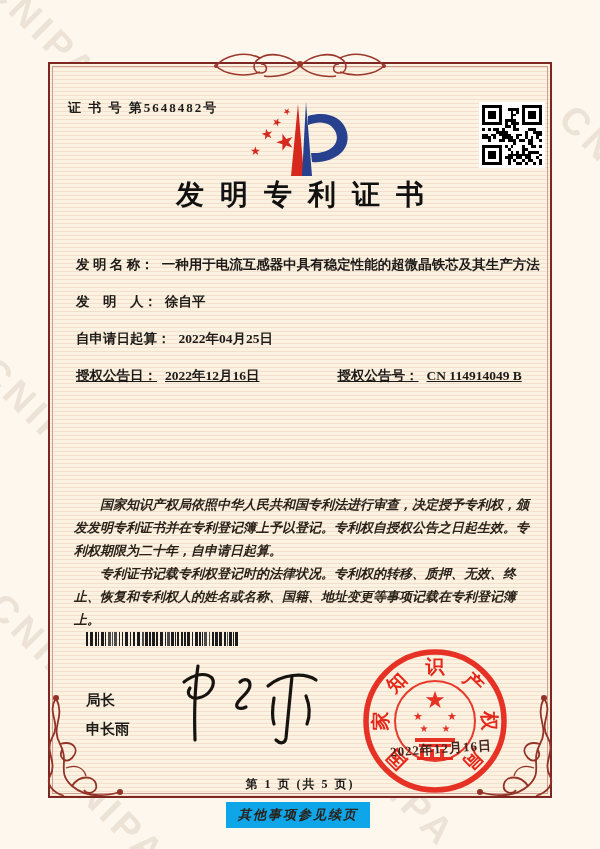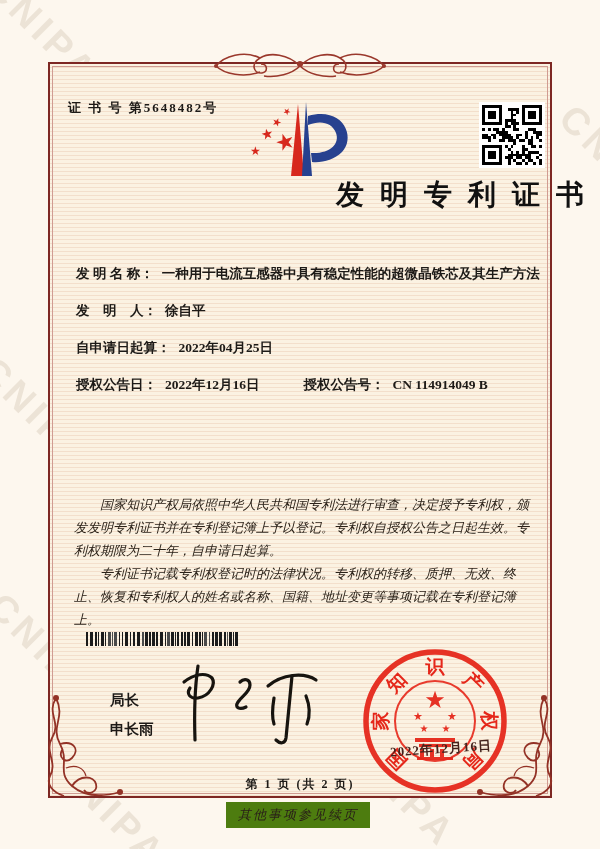--- a/index.html
+++ b/index.html
@@ -43,52 +43,52 @@
   
   .content { position:absolute; inset:0; z-index:4; }
   .cert-no {
     position:absolute; left:68px; top:99px;
     font-size:13px; font-weight:bold; letter-spacing:2px;
   }
   .logo { position:absolute; left:238px; top:100px; }
   .qr { position:absolute; left:479px; top:102px; width:66px; height:66px; background:#fff; padding:3px; }
   .title {
     position:absolute; left:0; top:176px; width:100%;
-    text-align:right; font-size:28px; font-weight:bold;
+    text-align:center; font-size:28px; font-weight:bold;
     letter-spacing:16px; text-indent:16px; color:#111;
   }
   .fields { position:absolute; left:76px; top:246px; width:462px; }
-  .field-row { display:flex; height:37px; align-items:flex-end; font-size:13.5px; font-weight:bold; line-height:18px; }
+  .field-row { display:flex; height:37px; align-items:center; font-size:13.5px; font-weight:bold; line-height:18px; }
   .field-label { white-space:pre; flex:0 0 auto; }
   .field-value { white-space:nowrap;margin-left:8px; }
-  .grant-row { display:flex; gap:44px; }
+  .grant-row { display:flex; gap:78px;text-decoration:underline; }
   .body-text {
     position:absolute; left:74px; top:493px; width:456px;
-    font-size:13px; line-height:23px; font-weight:normal;
+    font-size:13px; line-height:23px; font-weight:bold;
     color:#2a2118;
   }
   .body-text p { text-indent:2em; font-style:italic; }
   .barcode { position:absolute; left:86px; top:632px; }
-  .director { position:absolute; left:86px; top:686px; font-size:14.5px; font-weight:bold; line-height:29px;margin-left:24px; }
+  .director { position:absolute; left:86px; top:686px; font-size:14.5px; font-weight:bold; line-height:29px; }
   .signature { position:absolute; left:168px; top:652px; }
   .seal { position:absolute; left:360px; top:646px; width:150px; height:150px; }
   .seal-date {
     position:absolute; left:366px; top:740px; width:150px;
     text-align:center; font-size:13px; font-weight:bold;
     color:#43231d; letter-spacing:1px;
     transform:rotate(-4deg);
   }
   .page-info {
     position:absolute; left:0; top:776px; width:100%;
     text-align:center; font-size:12px; font-weight:bold; letter-spacing:2px;
   }
   .footer-note {
     position:absolute; left:226px; top:802px;
-    background:#4d7c0f; padding:4px 12px;
-    font-size:13px; font-weight:normal; font-style:italic;
+    background:#0ea5e9; padding:4px 12px;
+    font-size:13px; font-weight:bold; font-style:italic;
     letter-spacing:2px; z-index:5; color:#2a2118;
   }
 </style>
 </head>
 <body>
 
 <div class="wm" style="left:-28px; top:8px;">CNIPA</div>
 <div class="wm" style="left:545px; top:140px;">CNIPA</div>
 <div class="wm" style="left:388px; top:262px;">CNIPA</div>
 <div class="wm" style="left:-34px; top:392px;">CNIPA</div>
@@ -394,16 +394,16 @@
         <text x="36.81623381592644" y="42.81623381592643" text-anchor="middle" transform="rotate(-45 36.81623381592644 36.81623381592643)">知</text>
         <text x="75" y="27" text-anchor="middle" transform="rotate(0 75 21)">识</text>
         <text x="113.18376618407356" y="42.81623381592643" text-anchor="middle" transform="rotate(45 113.18376618407356 36.81623381592643)">产</text>
         <text x="129" y="81" text-anchor="middle" transform="rotate(90 129 75)">权</text>
         <text x="113.18376618407356" y="119.18376618407356" text-anchor="middle" transform="rotate(135 113.18376618407356 113.18376618407356)">局</text>
       </g>
   </svg>
 
   <div class="seal-date">2022年12月16日</div>
 
-  <div class="page-info">第 1 页 (共 2 页)</div>
+  <div class="page-info">第 1 页 (共 5 页)</div>
 </div>
 
 <div class="footer-note">其他事项参见续页</div>
 
 </body></html>

